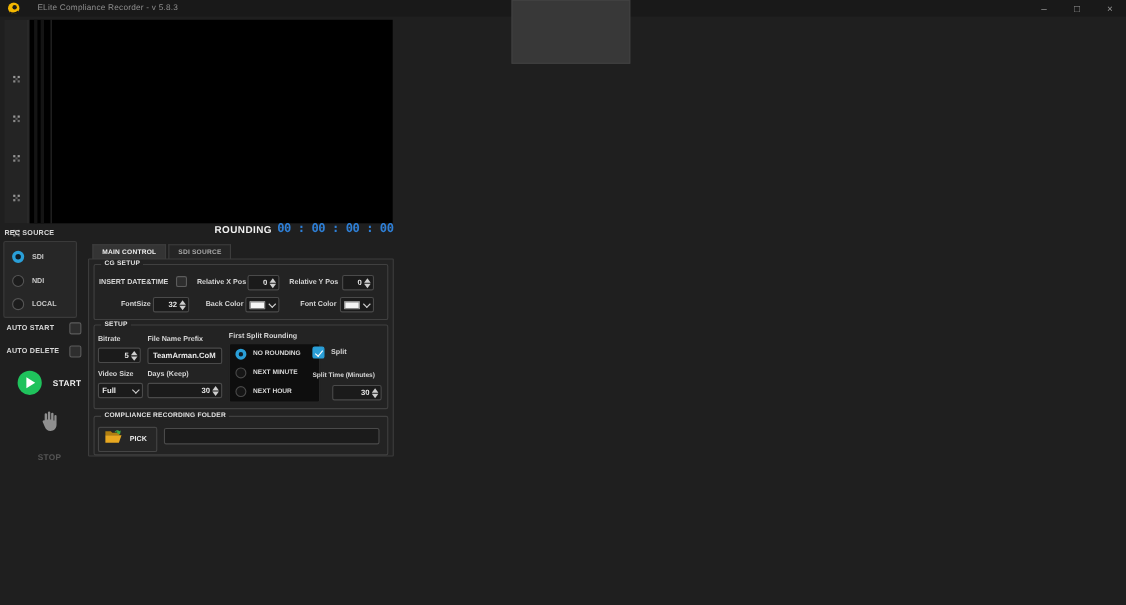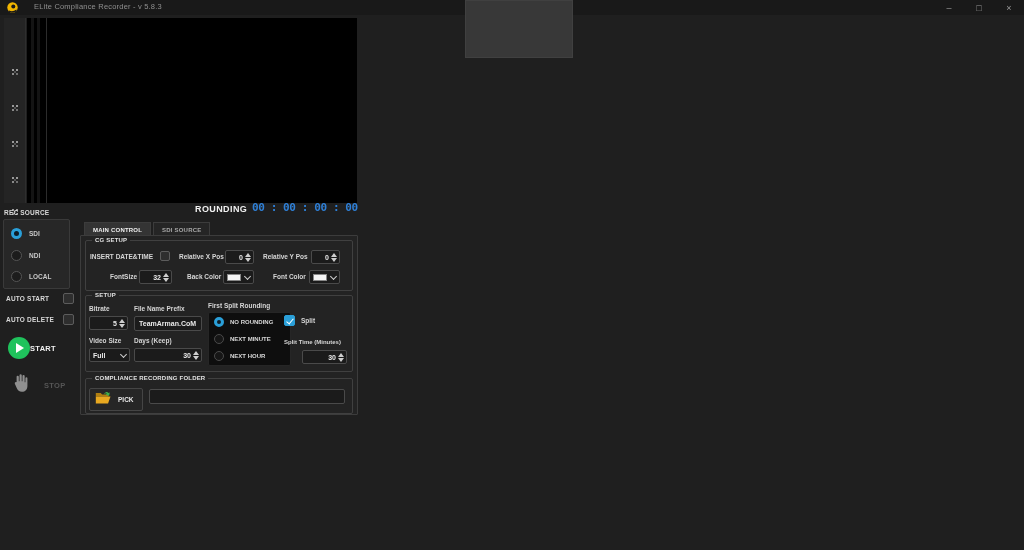--- a/index.html
+++ b/index.html
@@ -40,25 +40,25 @@
   .radio-row { position:absolute; left:7px; display:flex; align-items:center; gap:7px; }
   .radio { width:11px; height:11px; border-radius:50%; border:1px solid #555; background:#1c1c1c; flex:0 0 auto; }
   .radio.sel { border:3px solid #2a9fd8; background:#0e1c26; }
   .radio-lbl { font-size:6.5px; color:#c8c8c8; font-weight:bold; }
 
   .chk-row { position:absolute; left:6px; width:68px; display:flex; align-items:center; justify-content:space-between; }
   .cb { width:11px; height:11px; background:#2e2e2e; border:1px solid #5c5c5c; border-radius:2px; position:relative; flex:0 0 auto; }
   .cb.checked { background:#2a9fd8; border-color:#2a9fd8; }
   .cb.checked::after { content:""; position:absolute; left:3px; top:1px; width:3px; height:6px; border:solid #fff; border-width:0 1.5px 1.5px 0; transform:rotate(40deg); }
 
-  .start-btn { position:absolute; left:8px; top:335px; width:66px; height:26px; display:flex; align-items:center; gap:0; cursor:pointer; }
+  .start-btn { position:absolute; left:8px; top:335px; width:66px; height:26px; display:flex; align-items:center; gap:10px; cursor:pointer;justify-content:flex-end; }
   .play-circle { width:22px; height:22px; border-radius:50%; background:#1fc25c; position:relative; flex:0 0 auto; }
   .play-circle::after { content:""; position:absolute; left:8px; top:6px; width:0; height:0; border-left:8px solid #fff; border-top:5px solid transparent; border-bottom:5px solid transparent; }
   .start-lbl { font-size:7.5px; font-weight:bold; color:#f2f2f2; letter-spacing:.3px; }
-  .stop-btn { position:absolute; left:10px; top:372px; width:70px; height:26px; display:flex; align-items:center; gap:12px; cursor:default; }
+  .stop-btn { position:absolute; left:10px; top:372px; width:70px; height:26px; display:flex; align-items:center; gap:12px; cursor:default;flex-direction:column; }
   .stop-lbl { font-size:7.5px; font-weight:bold; color:#565656; letter-spacing:.3px; }
 
   
   .panel { position:absolute; left:80px; top:235px; width:278px; height:180px; background:#232323; border:1px solid #3c3c3c; border-radius:1px; }
   .tabs { position:absolute; left:84px; top:222px; height:14px; display:flex; gap:2px; }
   .tab { height:14px; padding:0 8px; display:flex; align-items:center; font-size:6px; font-weight:bold; letter-spacing:.2px; border:1px solid #3c3c3c; border-bottom:none; background:#252525; color:#a8a8a8; cursor:pointer; }
   .tab.active { background:#343434; color:#f0f0f0; }
 
   .fieldset { position:absolute; border:1px solid #404040; border-radius:2px; }
   .legend { position:absolute; top:-4px; left:6px; background:#232323; padding:0 3px; font-size:6px; font-weight:bold; color:#e2e2e2; letter-spacing:.2px; }

